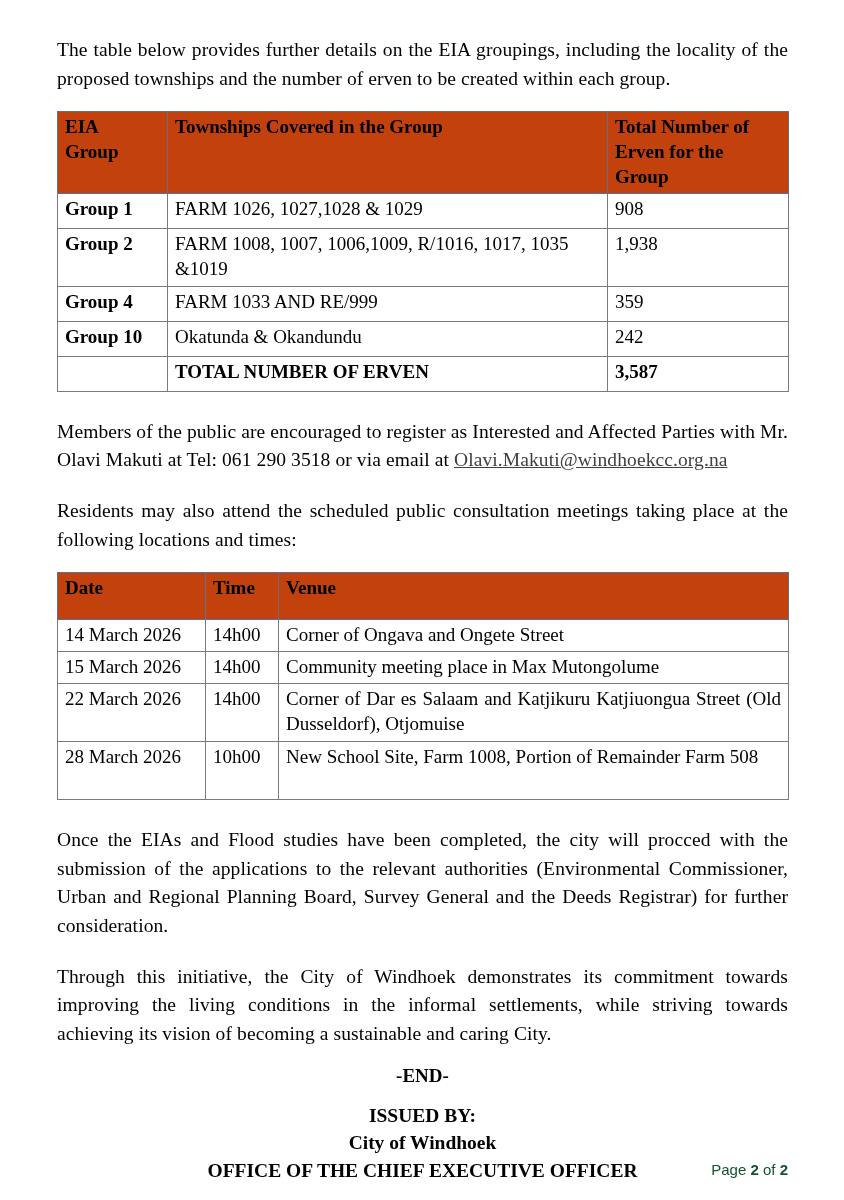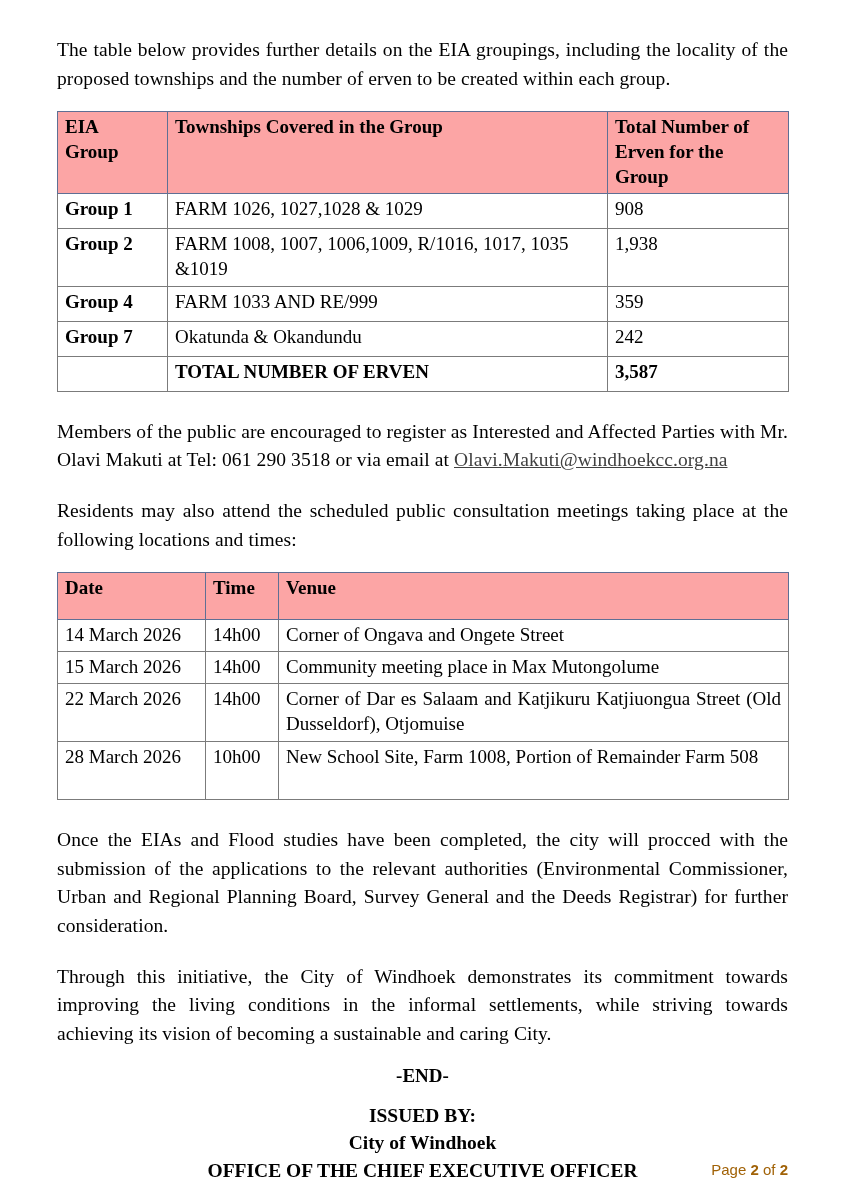--- a/index.html
+++ b/index.html
@@ -53,21 +53,21 @@
   }
   table.doc-table td, table.doc-table th {
     border: 1px solid #7b7b7b;
     padding: 2px 7px 3px 7px;
     vertical-align: top;
     text-align: left;
     line-height: 1.32;
     font-weight: normal;
   }
   table.doc-table thead th {
-    background: #fca5a5;
+    background: #c2410c;
     font-weight: bold;
     border: 1px solid #5f6f94;
     margin-top: 11px;
   }
 
   
   #eia-table { margin-top: 4px; }
   #eia-table col.c1 { width: 110px; }
   #eia-table col.c2 { width: 440px; }
   #eia-table col.c3 { width: 181px; }
@@ -96,21 +96,21 @@
   }
   .center-line.end-mark { font-size: 19px; }
 
   
   .footer {
     position: absolute;
     right: 56px;
     bottom: 22px;
     font-family: "Liberation Sans", "DejaVu Sans", sans-serif;
     font-size: 15px;
-    color: #a16207;
+    color: #14532d;
   }
   .footer b { font-weight: bold; }
 </style>
 </head>
 <body>
 
 <div class="page">
 
   <p class="body-text">The table below provides further details on the EIA groupings, including the locality of the proposed townships and the number of erven to be created within each group.</p>
 
@@ -146,21 +146,21 @@
         <td class="group-cell">Group 2</td>
         <td>FARM 1008, 1007, 1006,1009, R/1016, 1017, 1035 &amp;1019</td>
         <td>1,938</td>
       </tr>
       <tr>
         <td class="group-cell">Group 4</td>
         <td>FARM 1033 AND RE/999</td>
         <td>359</td>
       </tr>
       <tr>
-        <td class="group-cell">Group 7</td>
+        <td class="group-cell">Group 10</td>
         <td>Okatunda &amp; Okandundu</td>
         <td>242</td>
       </tr>
       <tr>
         <td></td>
         <td class="bold">TOTAL NUMBER OF ERVEN</td>
         <td class="bold">3,587</td>
       </tr>
     </tbody>
   </table>

